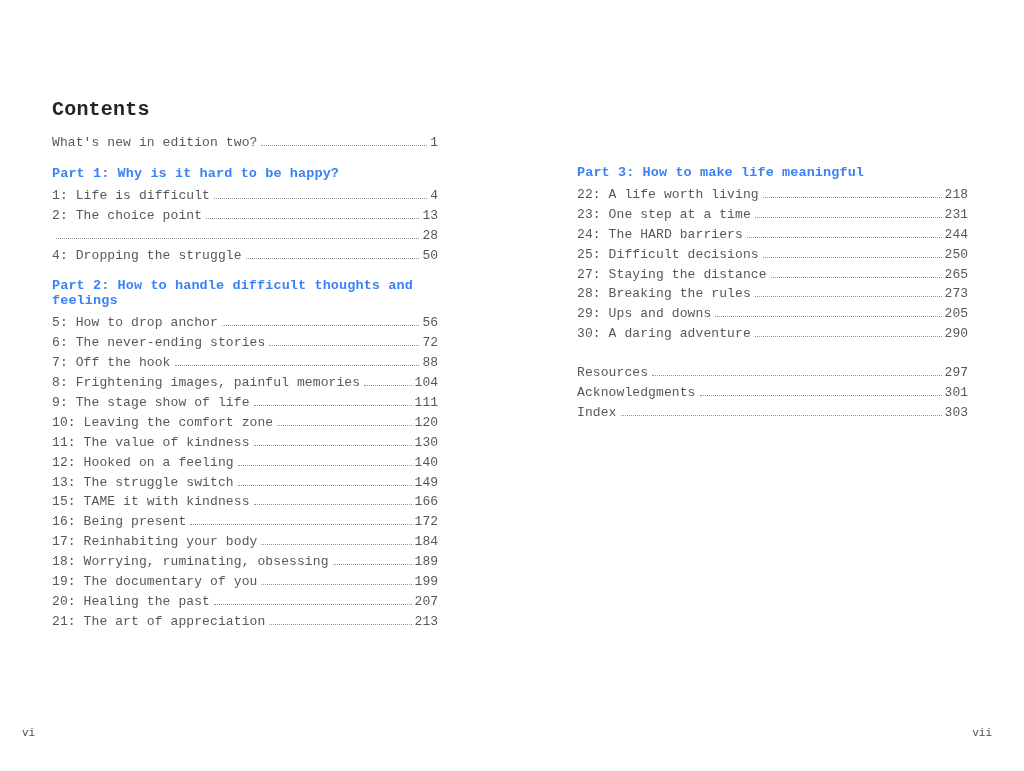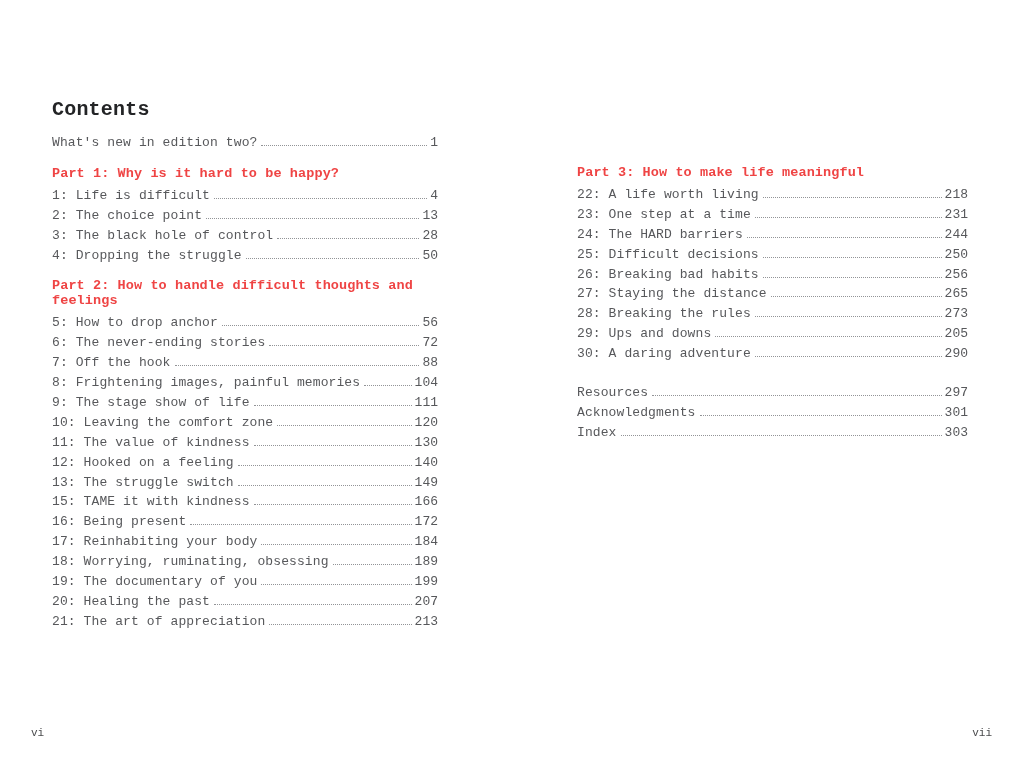--- a/index.html
+++ b/index.html
@@ -32,21 +32,21 @@
     line-height: 22px;
     font-weight: bold;
     color: #232426;
     margin: 0 0 12px 0;
     letter-spacing: 0.2px;
   }
   h2.part-heading {
     font-size: 13.5px;
     line-height: 15px;
     font-weight: bold;
-    color: #ef4444;
+    color: #3b82f6;
     margin: 13px 0 5px 0;
     letter-spacing: 0.1px;
   }
   .col-right .toc-section:first-child h2.part-heading {
     margin-top: 0;
   }
   .toc-row {
     display: flex;
     align-items: baseline;
     height: 19.9px;
@@ -72,21 +72,21 @@
   }
   .back-matter {
     margin-top: 19px;
   }
   .folio {
     position: absolute;
     top: 727px;
     font-size: 11px;
     color: #4a4b4d;
   }
-  .folio-left { left: 31px; }
+  .folio-left { left: 22px; }
   .folio-right { right: 32px; text-align: left; }
 </style>
 </head>
 <body>
 
 <div class="spread">
 
   <div class="col-left">
     <h1 class="contents-title">Contents</h1>
     <div class="front-matter" id="front-matter">
@@ -103,21 +103,20 @@
             <span class="entry-title">1: Life is difficult</span>
             <span class="dot-leader"></span>
             <span class="entry-page">4</span>
           </div>
           <div class="toc-row">
             <span class="entry-title">2: The choice point</span>
             <span class="dot-leader"></span>
             <span class="entry-page">13</span>
           </div>
           <div class="toc-row">
-            <span class="entry-title">3: The black hole of control</span>
             <span class="dot-leader"></span>
             <span class="entry-page">28</span>
           </div>
           <div class="toc-row">
             <span class="entry-title">4: Dropping the struggle</span>
             <span class="dot-leader"></span>
             <span class="entry-page">50</span>
           </div>
         </div>
         <div class="toc-section">
@@ -224,25 +223,20 @@
             <span class="entry-title">24: The HARD barriers</span>
             <span class="dot-leader"></span>
             <span class="entry-page">244</span>
           </div>
           <div class="toc-row">
             <span class="entry-title">25: Difficult decisions</span>
             <span class="dot-leader"></span>
             <span class="entry-page">250</span>
           </div>
           <div class="toc-row">
-            <span class="entry-title">26: Breaking bad habits</span>
-            <span class="dot-leader"></span>
-            <span class="entry-page">256</span>
-          </div>
-          <div class="toc-row">
             <span class="entry-title">27: Staying the distance</span>
             <span class="dot-leader"></span>
             <span class="entry-page">265</span>
           </div>
           <div class="toc-row">
             <span class="entry-title">28: Breaking the rules</span>
             <span class="dot-leader"></span>
             <span class="entry-page">273</span>
           </div>
           <div class="toc-row">

